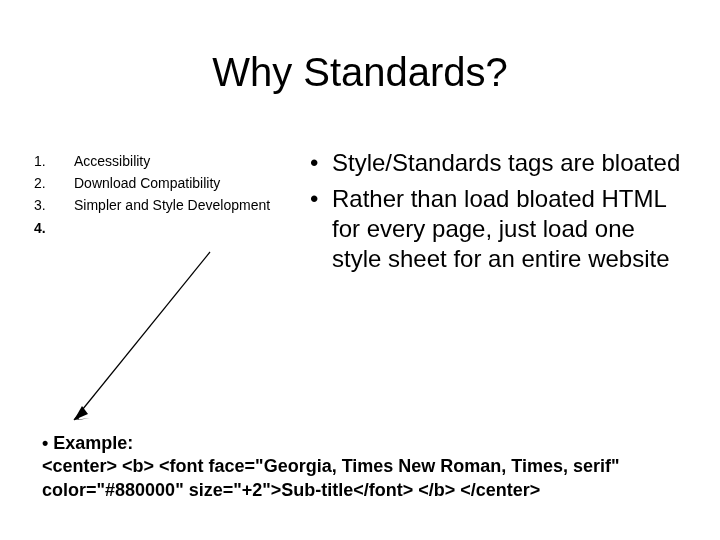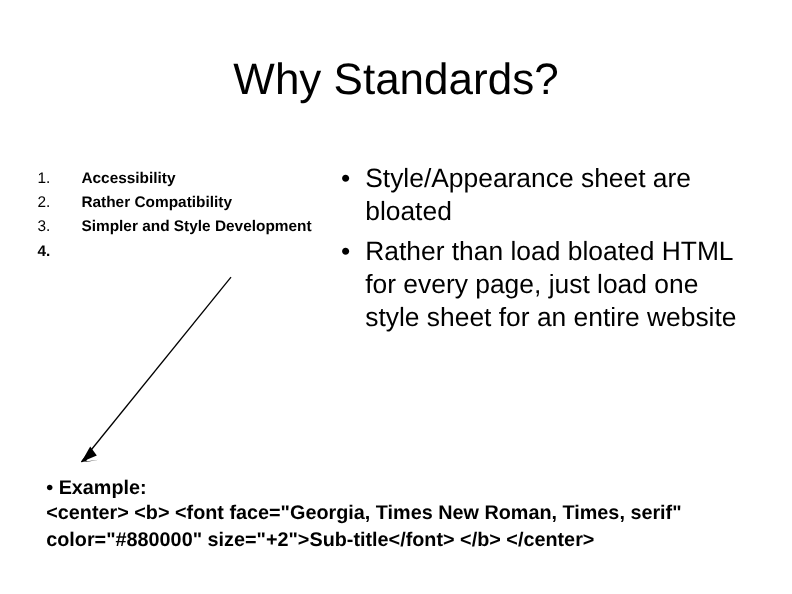--- a/index.html
+++ b/index.html
@@ -39,21 +39,20 @@
     margin-bottom: 4px;
     font-size: 14px;
     line-height: 1.3;
   }
   .left-col .num {
     width: 40px;
     flex: 0 0 40px;
   }
   .left-col .txt {
     flex: 1;
-    font-weight: bold;
   }
   .left-col .row.bold .num,
   .left-col .row.bold .txt {
     font-weight: 700;
   }
   .right-col {
     position: absolute;
     top: 116px;
     left: 310px;
     width: 380px;
@@ -93,35 +92,35 @@
 
   <div class="title">Why Standards?</div>
 
   <div class="left-col">
     <div class="row">
       <div class="num">1.</div>
       <div class="txt">Accessibility</div>
     </div>
     <div class="row">
       <div class="num">2.</div>
-      <div class="txt">Rather Compatibility</div>
+      <div class="txt">Download Compatibility</div>
     </div>
     <div class="row">
       <div class="num">3.</div>
       <div class="txt">Simpler and Style Development</div>
     </div>
     <div class="row bold">
       <div class="num">4.</div>
     </div>
   </div>
 
   <div class="right-col">
     <div class="bullet">
       <div class="dot">•</div>
-      <div class="btxt">Style/Appearance sheet are bloated</div>
+      <div class="btxt">Style/Standards tags are bloated</div>
     </div>
     <div class="bullet">
       <div class="dot">•</div>
       <div class="btxt">Rather than load bloated HTML for every page, just load one style sheet for an entire website</div>
     </div>
   </div>
 
   <svg class="arrow-svg" viewBox="0 0 160 190">
     <line x1="150" y1="10" x2="14" y2="178" stroke="#000" stroke-width="1.2"></line>
     <polygon points="14,178 24,166 18,178 30,176" fill="#000"></polygon>

